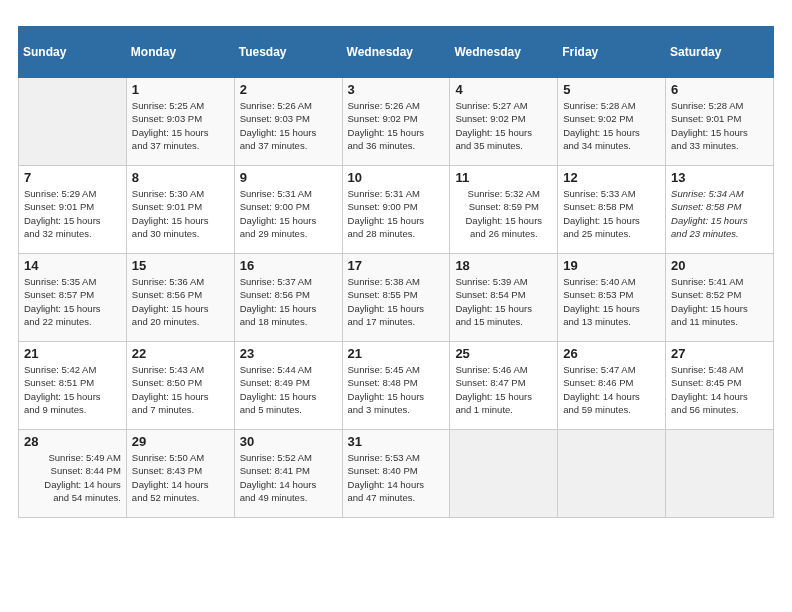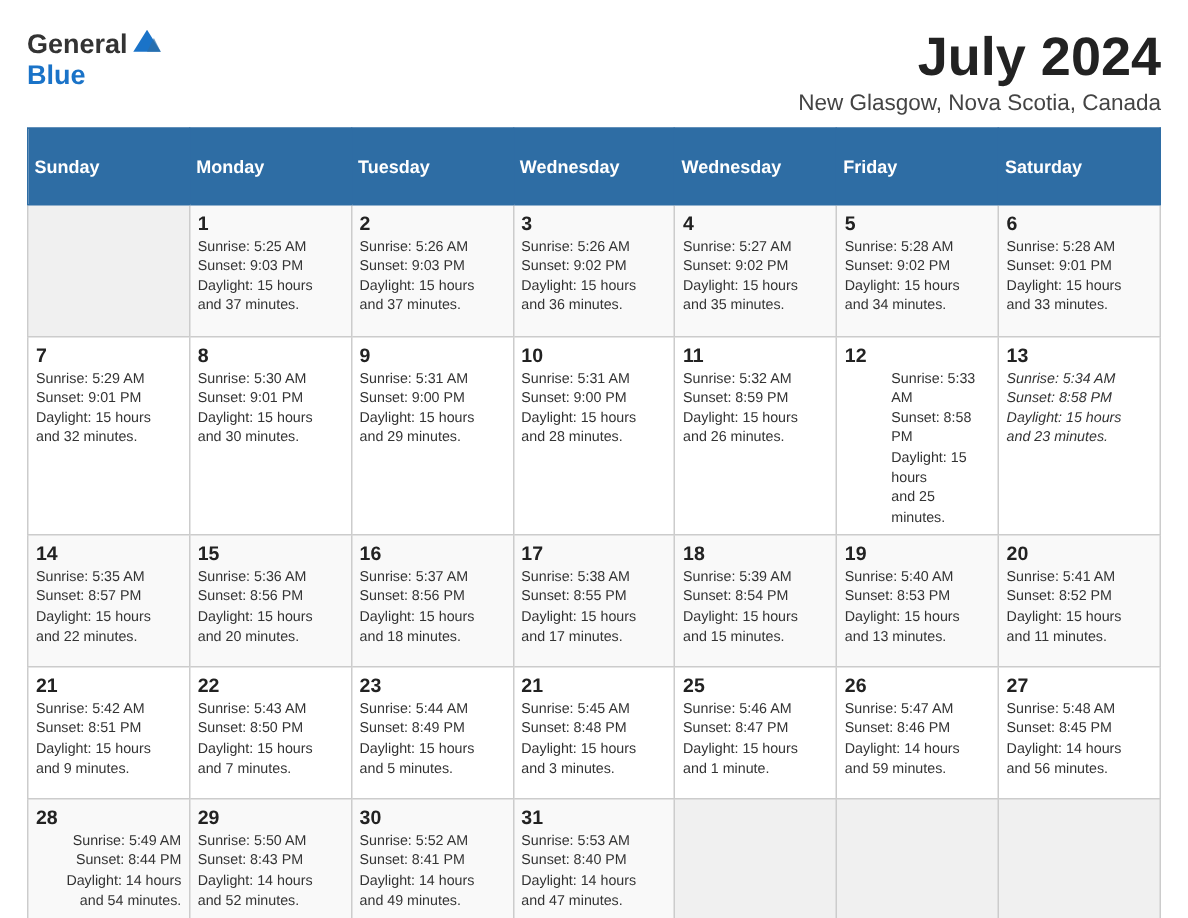--- a/index.html
+++ b/index.html
@@ -104,34 +104,20 @@
     }
     .empty-cell {
       background: #f0f0f0 !important;
     }
   </style>
 </head>
 <body>
 
 <div class="page">
   <div class="header">
-    <div class="logo">
-      <div class="logo-text">
-        <span class="logo-general">General</span>
-        <svg class="logo-icon" viewBox="0 0 24 24" xmlns="http://www.w3.org/2000/svg">
-          <polygon points="12,2 22,18 2,18" fill="#1a73c8"></polygon>
-          <polygon points="17,8 22,18 12,18" fill="#2e6da4" opacity="0.7"></polygon>
-        </svg>
-      </div>
-      <span class="logo-blue">Blue</span>
-    </div>
-    <div class="title-area">
-      <div class="month-title">July 2024</div>
-      <div class="location-title">New Glasgow, Nova Scotia, Canada</div>
-    </div>
   </div>
 
   <table class="calendar">
     <thead>
       <tr>
 
       <th>Sunday</th>
           <th>Monday</th>
           <th>Tuesday</th>
           <th>Wednesday</th>
@@ -211,28 +197,28 @@
           </td>
           <td>
             <span class="day-number">10</span>
             <div class="day-info" style="white-space: pre-line;">Sunrise: 5:31 AM
 Sunset: 9:00 PM
 Daylight: 15 hours
 and 28 minutes.</div>
           </td>
           <td>
             <span class="day-number">11</span>
-            <div class="day-info" style="white-space: pre-line;">Sunrise: 5:32 AM
+            <div class="day-info" style="white-space: pre-line; text-align: center;">Sunrise: 5:32 AM
 Sunset: 8:59 PM
 Daylight: 15 hours
 and 26 minutes.</div>
           </td>
           <td>
             <span class="day-number">12</span>
-            <div class="day-info" style="white-space: pre-line; margin-left: 31px;">Sunrise: 5:33 AM
+            <div class="day-info" style="white-space: pre-line;">Sunrise: 5:33 AM
 Sunset: 8:58 PM
 Daylight: 15 hours
 and 25 minutes.</div>
           </td>
           <td>
             <span class="day-number">13</span>
             <div class="day-info" style="white-space: pre-line; font-style: italic;">Sunrise: 5:34 AM
 Sunset: 8:58 PM
 Daylight: 15 hours
 and 23 minutes.</div>

